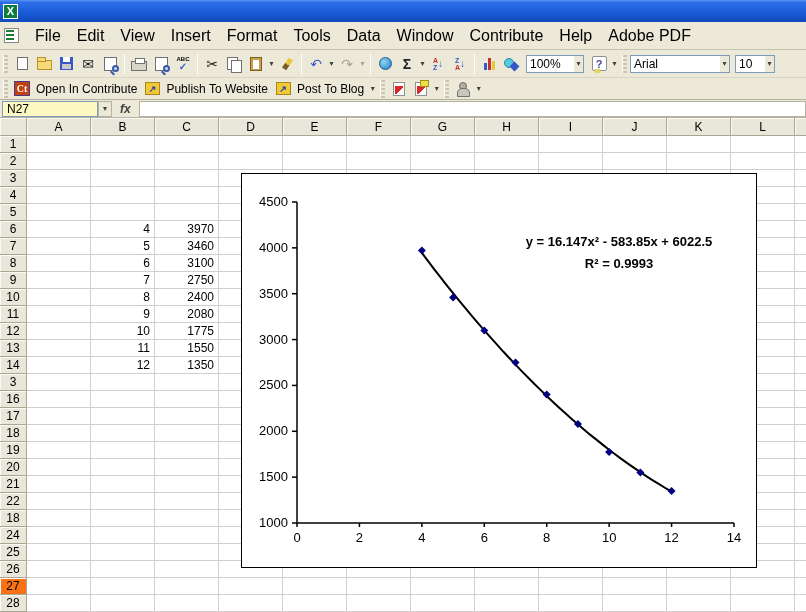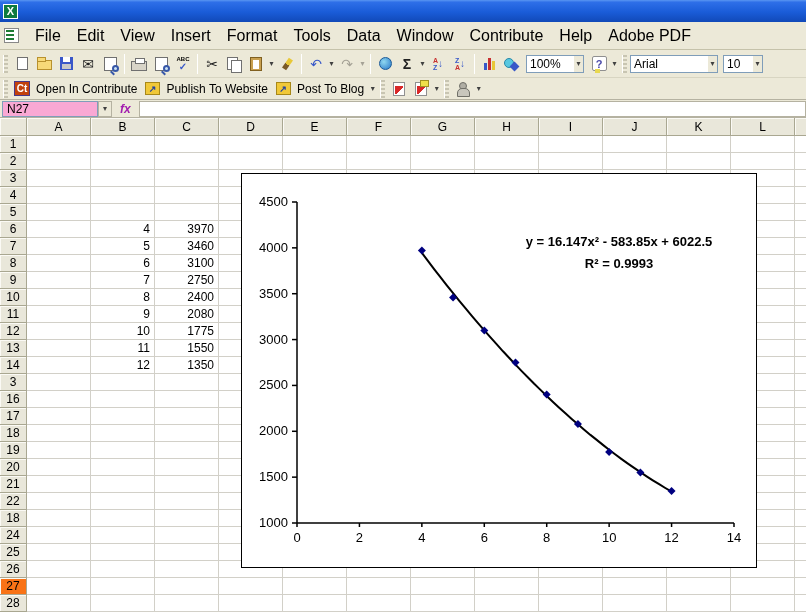--- a/index.html
+++ b/index.html
@@ -63,39 +63,39 @@
   .i-abc .abc { font-size:6px; font-weight:bold; color:#000; }
   .i-abc .chk { font-size:10px; color:#C83030; font-weight:bold; }
   .i-sort { display:flex; align-items:center; }
   .i-sort .letters { display:flex; flex-direction:column; font-size:7px; font-weight:bold; line-height:1; }
   .i-sort .arr { font-size:10px; color:#3858C8; }
   .combo { background:#fff; border:1px solid #7F9DB9; height:18px; display:flex; align-items:center; font-size:12px; padding-left:3px; }
   .combo .drop { margin-left:auto; background:#ECE9D8; height:16px; display:flex; align-items:center; justify-content:center; }
   .i-help { width:15px; height:15px; background:#fff; border:1px solid #909090; border-radius:2px;
     display:flex; align-items:center; justify-content:center; font-size:11px; font-weight:bold; color:#4848A8; position:relative; }
   .i-help::after { content:""; position:absolute; left:2px; bottom:-3px; width:5px; height:4px; background:#E8D850; }
-  .i-ct { background:#c2410c; color:#fff; font-size:10px; font-weight:bold; padding:1px 2px; border:1px solid #483888; }
+  .i-ct { background:#c2410c; color:#fff; font-size:10px; font-weight:bold; padding:1px 2px; border:1px solid #483888;font-family:Liberation Serif, serif; }
   .i-gold { width:15px; height:13px; background:#F0C838; border:1px solid #A88818; position:relative;
     display:flex; align-items:center; justify-content:center; font-size:9px; color:#2040A0; font-weight:bold; }
   .i-pdf { width:12px; height:14px; background:#fff; border:1px solid #909090; position:relative; }
   .i-pdf::before { content:""; position:absolute; left:1px; top:3px; width:8px; height:8px;
     background:linear-gradient(135deg,#D82828 0 60%,#fff 60%); }
   .i-pdf.tag::after { content:""; position:absolute; right:-3px; top:-3px; width:7px; height:5px; background:#F0E048; border:1px solid #A09020; }
   .i-person { position:relative; width:14px; height:14px; }
   .i-person::before { content:""; position:absolute; left:3px; top:0; width:6px; height:6px; border-radius:50%; background:#B0AEA4; border:1px solid #707068; }
   .i-person::after { content:""; position:absolute; left:1px; top:6px; width:11px; height:7px; border-radius:5px 5px 0 0; background:#C8C6BC; border:1px solid #707068; }
   .tlabel { font-size:12px; color:#000; padding:0 4px 0 3px; white-space:nowrap; }
 
   
   #formulabar { position:absolute; left:0; top:100px; width:806px; height:18px; background:#ECE9D8;
     display:flex; align-items:center; border-bottom:1px solid #B5B2A1; }
-  #namebox { width:96px; height:16px; margin-left:2px; background:#f9a8d4; border:1px solid #7F9DB9;
+  #namebox { width:96px; height:16px; margin-left:2px; background:#fef9c3; border:1px solid #7F9DB9;
     font-size:12px; padding-left:4px; display:flex; align-items:center; }
   #name-drop { width:14px; height:16px; background:#ECE9D8; border:1px solid #B5B2A1; display:flex; align-items:center; justify-content:center; }
-  #fx-btn { font-size:12px; font-style:italic; font-weight:bold; padding:0 8px; color:#a21caf; }
+  #fx-btn { font-size:12px; font-style:italic; font-weight:bold; padding:0 8px; color:#404040; }
   #formula-field { flex:1; height:16px; background:#fff; border:1px solid #B5B2A1; font-size:12px; padding-left:3px; }
 
   
   #sheet-wrap { position:absolute; left:0; top:118px; width:806px; height:494px; overflow:hidden; background:#fff; }
   #sheet-grid { display:grid; grid-template-columns:27px repeat(13,64px); grid-auto-rows:17px; grid-template-rows:18px; width:860px; }
   .hdr { background:#E9E7DA; border-right:1px solid #A9A791; border-bottom:1px solid #A9A791;
     font-size:12px; color:#000; display:flex; align-items:center; justify-content:center;
     box-shadow:inset 1px 1px 0 #FBFAF5; }
   .hdr.selrow { background:#f97316; }
   .cell { border-right:1px solid #D2D0C8; border-bottom:1px solid #D2D0C8; font-size:12px;
@@ -227,21 +227,21 @@
       </div>
     <div class="combo" style="width:58px;margin-left:4px">
       <span>100%</span>
       <span class="drop">▾</span>
     </div>
     <div class="tbtn" style="margin-left:4px">
         <span class="i-help">?</span>
       </div>
     <span class="drop">▾</span>
     <div class="grip"></div>
-    <div class="combo" style="width:88px">
+    <div class="combo" style="width:100px">
       <span>Arial</span>
       <span class="drop">▾</span>
     </div>
     <div class="combo" style="width:40px;margin-left:5px">
       <span>10</span>
       <span class="drop">▾</span>
     </div>
   </div>
 
   <div id="toolbar2" class="toolbar">

